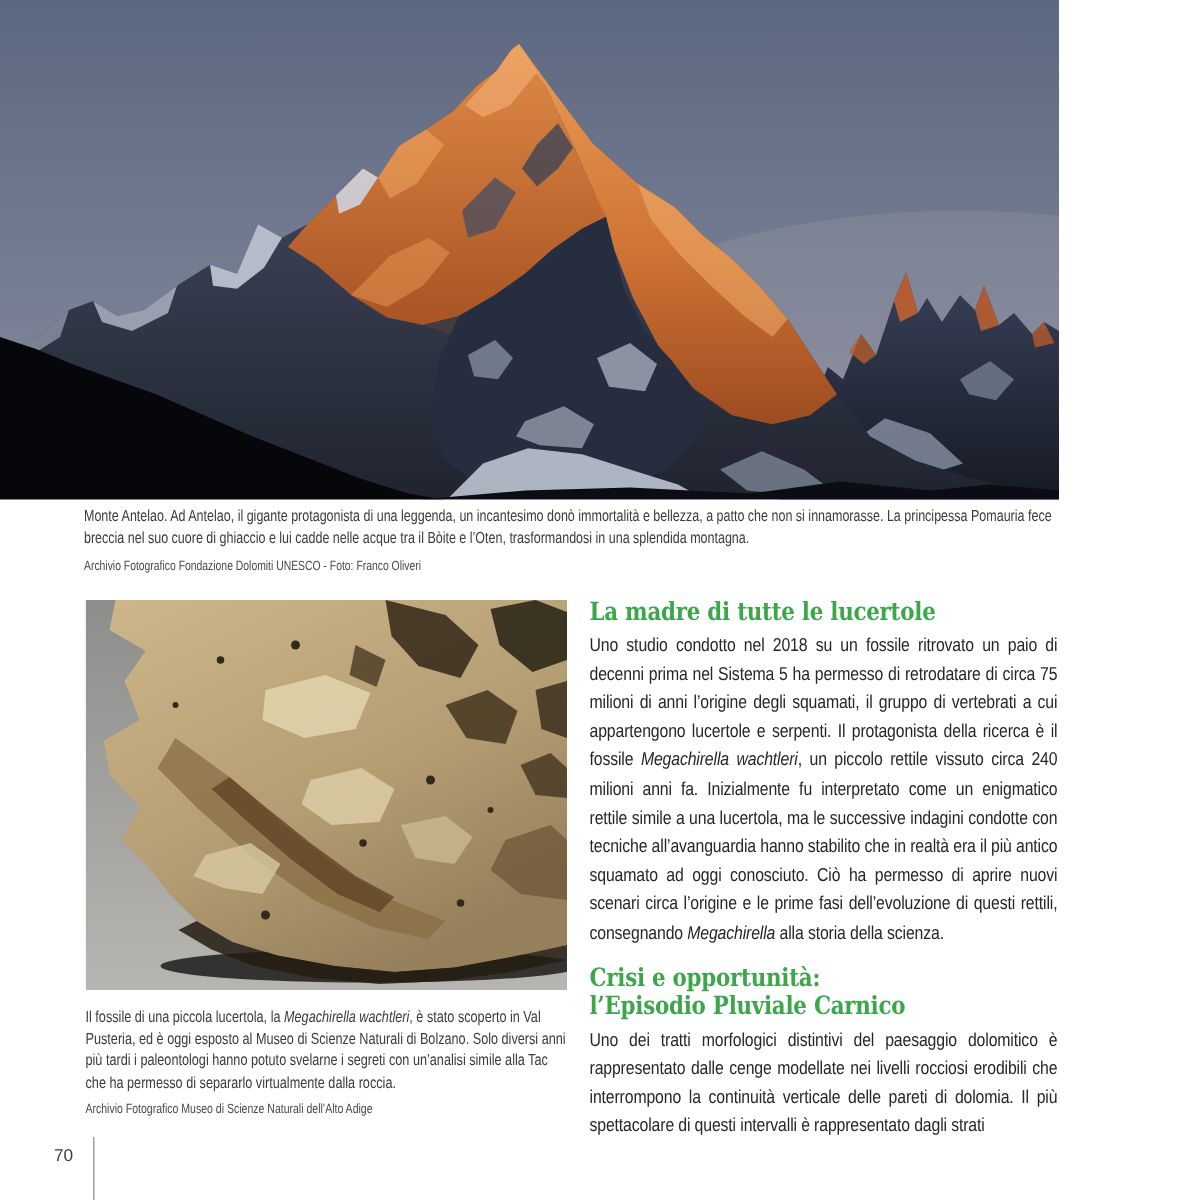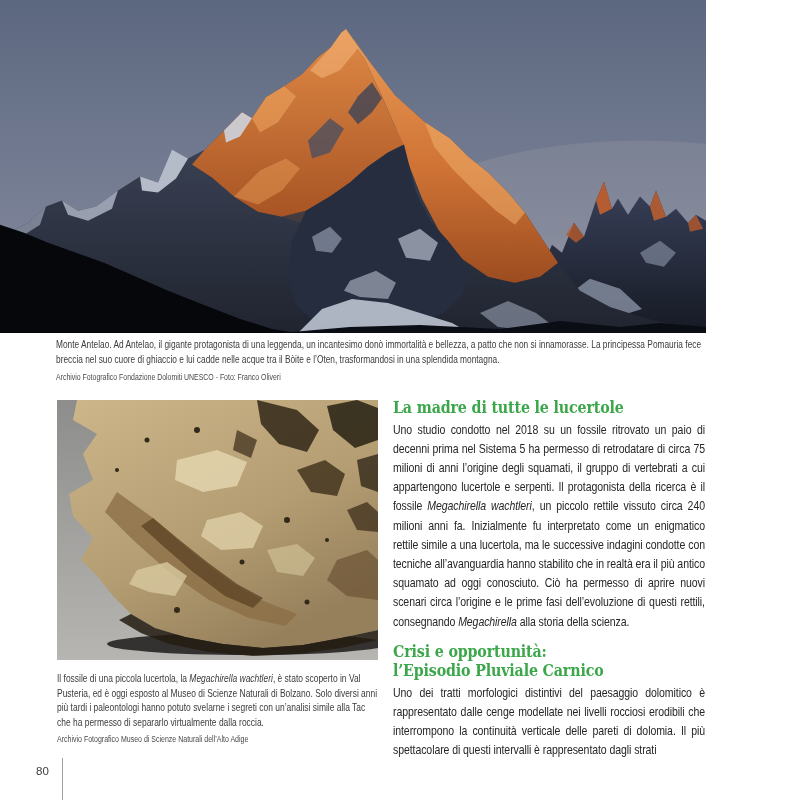--- a/index.html
+++ b/index.html
@@ -222,14 +222,14 @@
     <h2 class="section-heading">La madre di tutte le lucertole</h2>
     <p>Uno studio condotto nel 2018 su un fossile ritrovato un paio di decenni prima nel Sistema 5 ha permesso di retrodatare di circa 75 milioni di anni l’origine degli squamati, il gruppo di vertebrati a cui appartengono lucertole e serpenti. Il protagonista della ricerca è il fossile <i>Megachirella wachtleri</i>, un piccolo rettile vissuto circa 240 milioni anni fa. Inizialmente fu interpretato come un enigmatico rettile simile a una lucertola, ma le successive indagini condotte con tecniche all’avanguardia hanno stabilito che in realtà era il più antico squamato ad oggi conosciuto. Ciò ha permesso di aprire nuovi scenari circa l’origine e le prime fasi dell’evoluzione di questi rettili, consegnando <i>Megachirella</i> alla storia della scienza.</p>
   </div>
   <div class="section">
     <h2 class="section-heading" style="margin-bottom:0">Crisi e opportunità:</h2>
     <h2 class="section-heading">l’Episodio Pluviale Carnico</h2>
     <p>Uno dei tratti morfologici distintivi del paesaggio dolomitico è rappresentato dalle cenge modellate nei livelli rocciosi erodibili che interrompono la continuità verticale delle pareti di dolomia. Il più spettacolare di questi intervalli è rappresentato dagli strati</p>
   </div>
 </div>
 
-<div class="page-number">80</div>
+<div class="page-number">70</div>
 <div class="page-rule"></div>
 
 </body></html>

